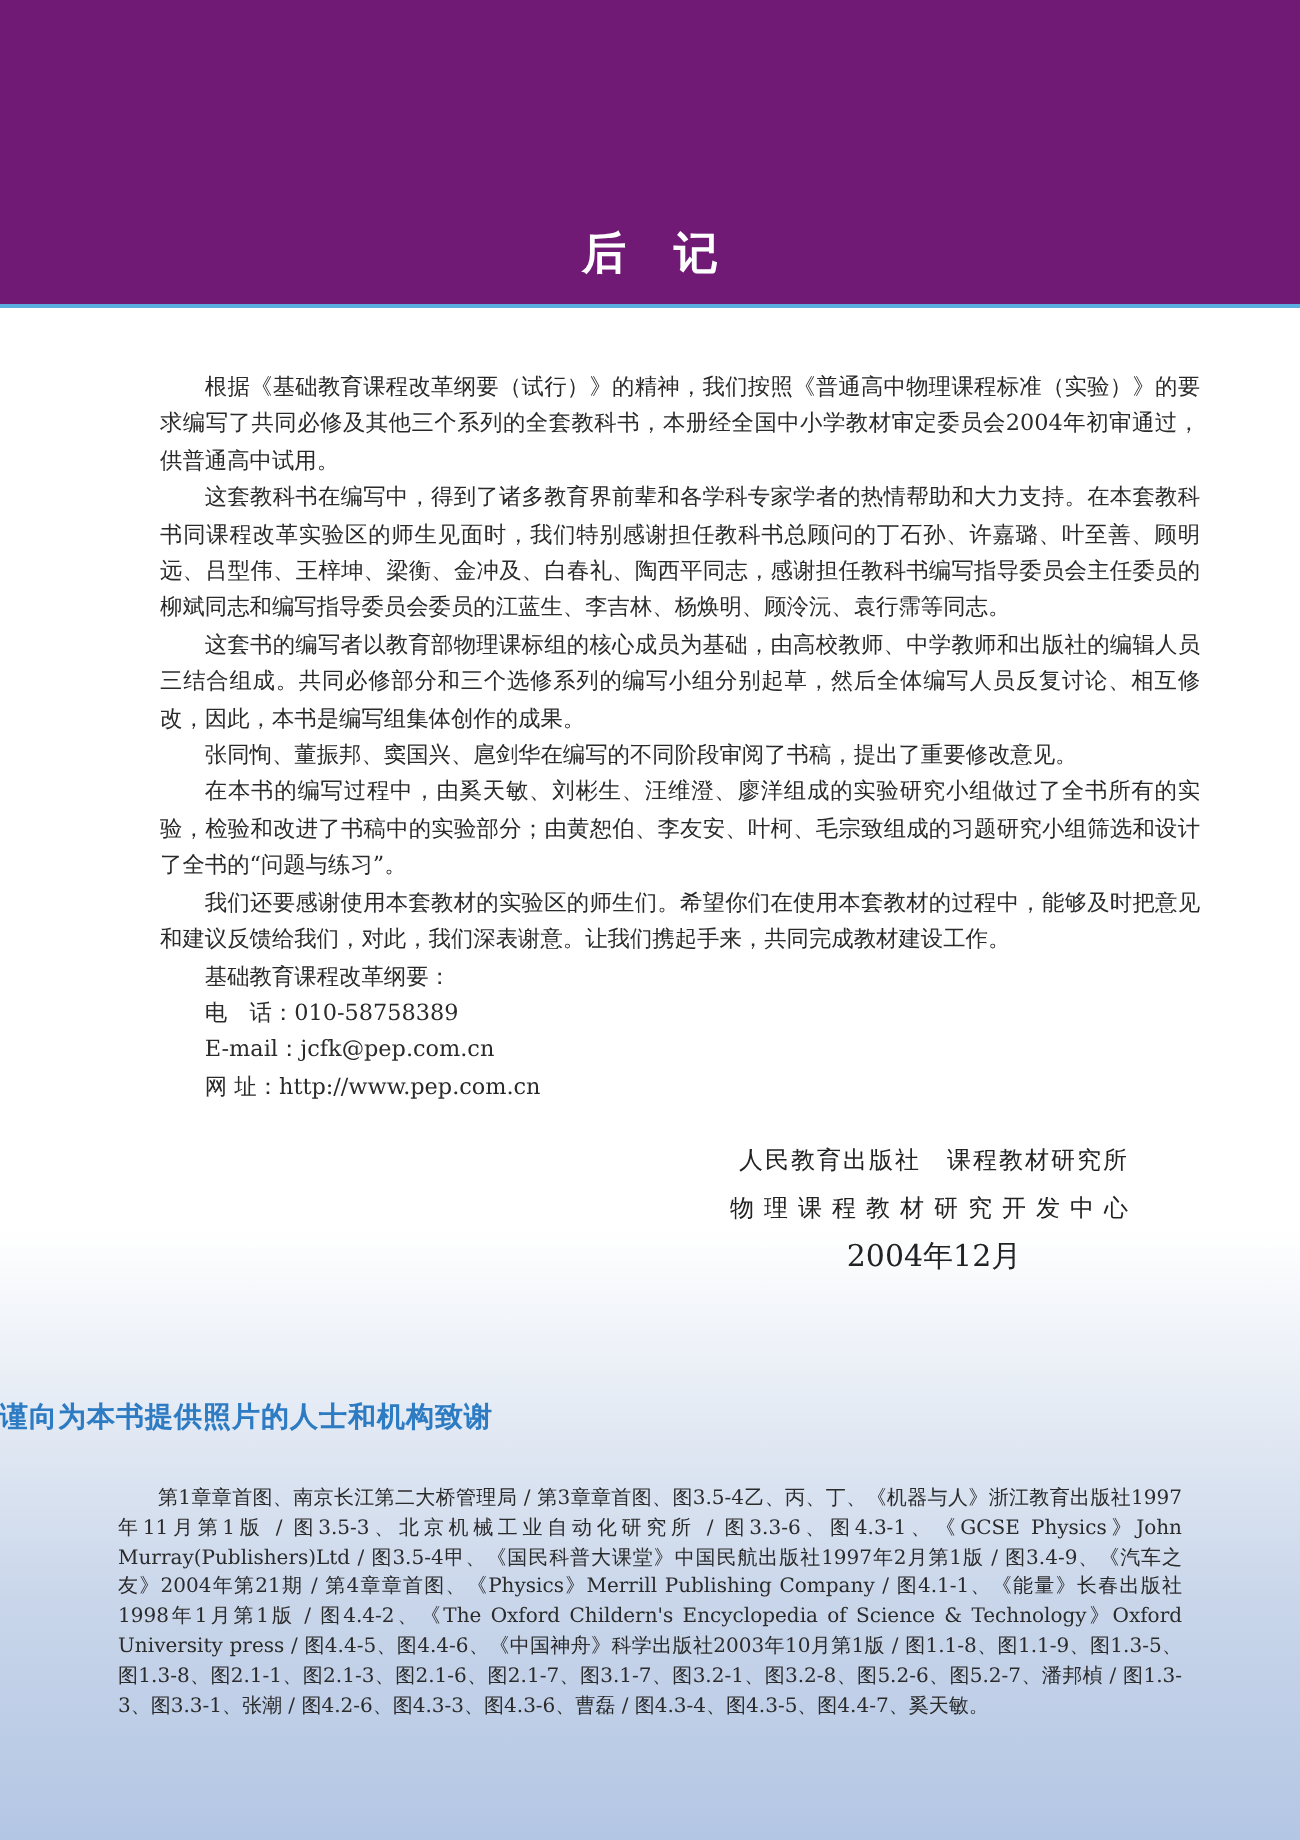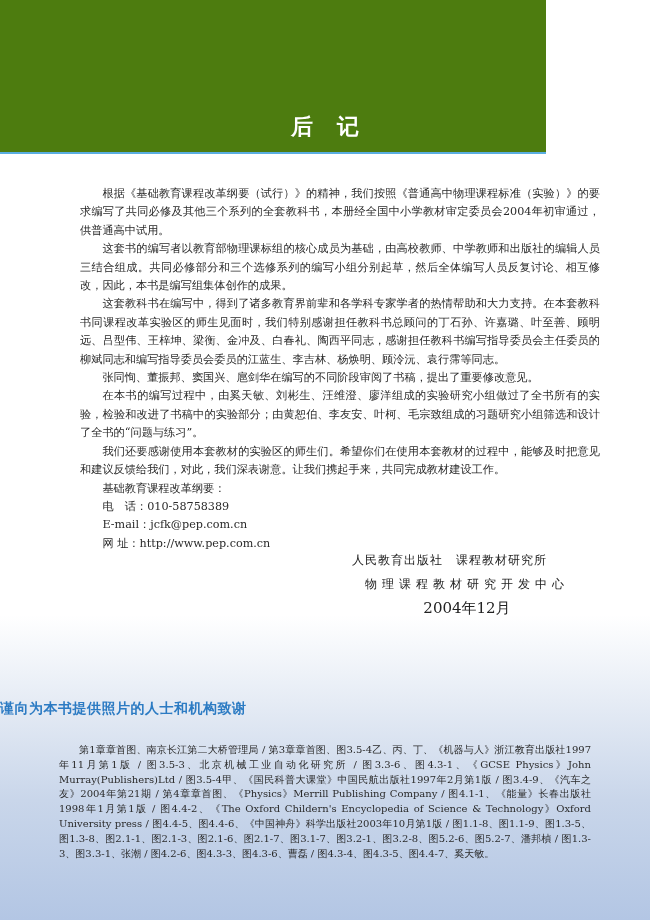--- a/index.html
+++ b/index.html
@@ -4,42 +4,42 @@
   <style>
     * { margin: 0; padding: 0; box-sizing: border-box; }
     html, body { width: 650px; height: 920px; overflow: hidden; }
     body {
       position: relative;
       font-family: "DejaVu Serif", "Liberation Serif", serif;
       color: #222;
       background: linear-gradient(to bottom, #ffffff 0px, #ffffff 615px, #e6ecf5 700px, #c9d6ea 800px, #b3c6e4 920px);
     }
     .header-band {
-      position: absolute; left: 0; top: 0; width: 546px; height: 154px;
-      background: #4d7c0f;
+      position: absolute; left: 0; top: 0; width: 650px; height: 154px;
+      background: #701a75;
       border-bottom: 2px solid #5aaee0;
     }
     .header-title {
       position: absolute; left: 0; top: 112px; width: 650px;
       text-align: center; color: #fff;
       font-family: "DejaVu Serif", serif; font-weight: bold;
       font-size: 22px; letter-spacing: 24px; padding-left: 24px;
     }
     .body-text {
       position: absolute; left: 80px; top: 185px; width: 520px;
       font-size: 11.2px; line-height: 18.4px; color: #2a2a2a;
       text-align: justify;
     }
     .para { text-indent: 2em; }
     .contact-line { padding-left: 2em; }
     .signature {
       position: absolute; left: 352px; top: 548px; width: 230px;
       font-size: 12px; line-height: 24px; color: #222;
     }
-    .sig-line1 { text-align: left; letter-spacing: 1px; }
+    .sig-line1 { text-align: center; letter-spacing: 1px; margin-top: 20px; }
     .sig-line2 { text-align: center; letter-spacing: 5px; }
     .sig-date { text-align: center; font-size: 15px; }
     .ack-title {
       position: absolute; left: 0; top: 700px; width: 650px;
       color: #2c7bc3;
       font-size: 14px; font-weight: bold; letter-spacing: 0.5px;
     }
     .ack-text {
       position: absolute; left: 59px; top: 743px; width: 532px;
       font-size: 10px; line-height: 14.8px; color: #2a2a2a;
@@ -48,22 +48,22 @@
   </style>
 </head>
 <body>
 
 <div class="header-band">
   <div class="header-title">后记</div>
 </div>
 
 <div class="body-text">
   <p class="para">根据《基础教育课程改革纲要（试行）》的精神，我们按照《普通高中物理课程标准（实验）》的要求编写了共同必修及其他三个系列的全套教科书，本册经全国中小学教材审定委员会2004年初审通过，供普通高中试用。</p>
+  <p class="para">这套教科书在编写中，得到了诸多教育界前辈和各学科专家学者的热情帮助和大力支持。在本套教科书同课程改革实验区的师生见面时，我们特别感谢担任教科书总顾问的丁石孙、许嘉璐、叶至善、顾明远、吕型伟、王梓坤、梁衡、金冲及、白春礼、陶西平同志，感谢担任教科书编写指导委员会主任委员的柳斌同志和编写指导委员会委员的江蓝生、李吉林、杨焕明、顾泠沅、袁行霈等同志。</p>
   <p class="para">这套书的编写者以教育部物理课标组的核心成员为基础，由高校教师、中学教师和出版社的编辑人员三结合组成。共同必修部分和三个选修系列的编写小组分别起草，然后全体编写人员反复讨论、相互修改，因此，本书是编写组集体创作的成果。</p>
-  <p class="para">这套教科书在编写中，得到了诸多教育界前辈和各学科专家学者的热情帮助和大力支持。在本套教科书同课程改革实验区的师生见面时，我们特别感谢担任教科书总顾问的丁石孙、许嘉璐、叶至善、顾明远、吕型伟、王梓坤、梁衡、金冲及、白春礼、陶西平同志，感谢担任教科书编写指导委员会主任委员的柳斌同志和编写指导委员会委员的江蓝生、李吉林、杨焕明、顾泠沅、袁行霈等同志。</p>
   <p class="para">张同恂、董振邦、窦国兴、扈剑华在编写的不同阶段审阅了书稿，提出了重要修改意见。</p>
   <p class="para">在本书的编写过程中，由奚天敏、刘彬生、汪维澄、廖洋组成的实验研究小组做过了全书所有的实验，检验和改进了书稿中的实验部分；由黄恕伯、李友安、叶柯、毛宗致组成的习题研究小组筛选和设计了全书的“问题与练习”。</p>
   <p class="para">我们还要感谢使用本套教材的实验区的师生们。希望你们在使用本套教材的过程中，能够及时把意见和建议反馈给我们，对此，我们深表谢意。让我们携起手来，共同完成教材建设工作。</p>
   <p class="para">基础教育课程改革纲要：</p>
   <p class="contact-line">电　话：010-58758389</p>
   <p class="contact-line">E-mail：jcfk@pep.com.cn</p>
   <p class="contact-line">网 址：http://www.pep.com.cn</p>
 </div>
 
 <div class="signature">

